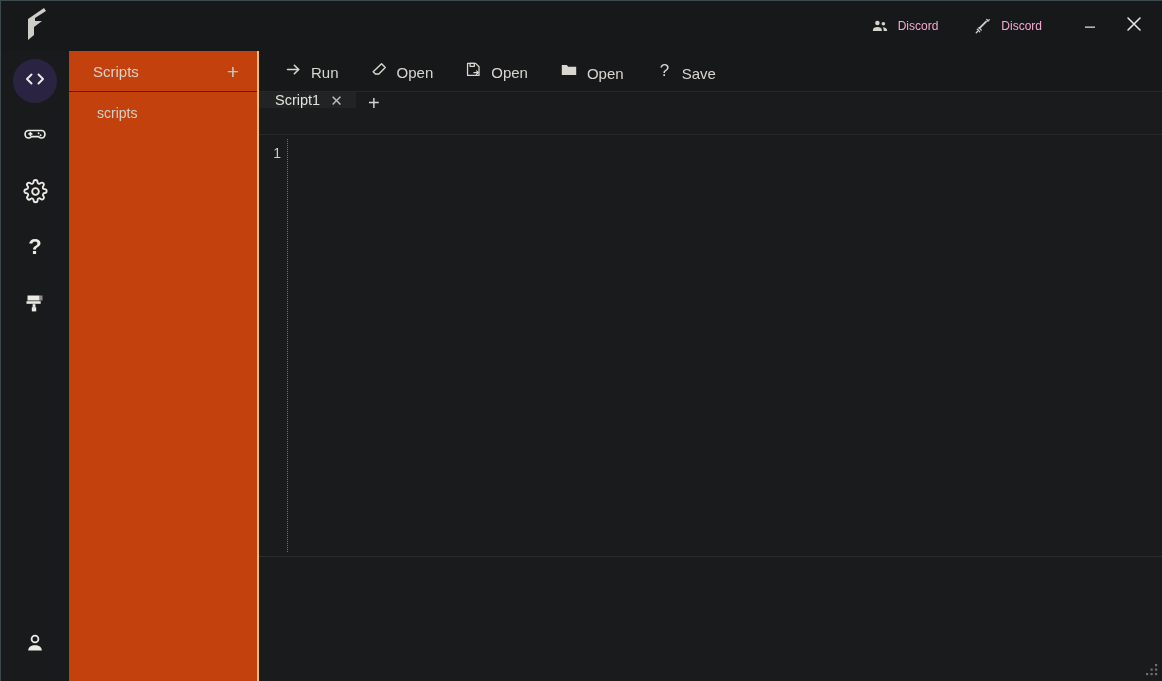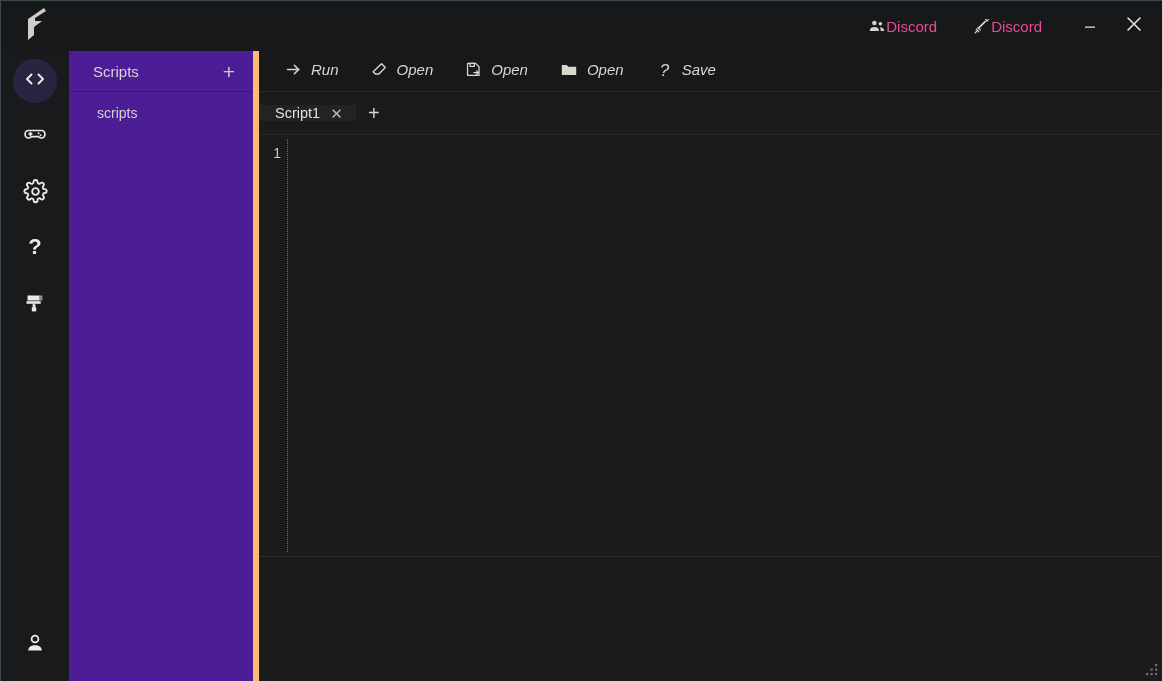--- a/index.html
+++ b/index.html
@@ -26,23 +26,23 @@
     display: flex;
     align-items: center;
     flex: 0 0 50px;
   }
   .logo-box {
     width: 68px; height: 50px;
     display: flex; align-items: center; justify-content: center;
   }
   .titlebar-spacer { flex: 1; }
   .tb-item {
-    display: flex; align-items: center; 
-    color: #ec4899;
-    font-size: 15px;
+    display: flex; align-items: center; gap: 9px;
+    color: #f9a8d4;
+    font-size: 12px;
     padding: 6px 10px;
     margin-right: 16px;
     cursor: default;
     white-space: nowrap;
   }
   .tb-item svg { display: block; }
   .win-btn {
     width: 44px; height: 50px;
     display: flex; align-items: center; justify-content: center;
     color: #e3e1dc;
@@ -67,22 +67,22 @@
     display: flex; align-items: center; justify-content: center;
     color: #e8e6e1;
   }
   .rail-btn.active { background: #2a2442; }
   .rail-bottom { margin-top: auto; margin-bottom: 14px; }
 
   
   .scripts-panel {
     width: 190px;
     flex: 0 0 190px;
-    background: #4c1d95;
-    border-right: 6px solid #fdba74;
+    background: #c2410c;
+    border-right: 2px solid #fdba74;
     display: flex; flex-direction: column;
   }
   .scripts-head {
     height: 41px;
     display: flex; align-items: center;
     padding: 0 14px 0 24px;
     border-bottom: 1px solid #2b2d2f;
     color: #d8d5cf;
     font-size: 15px;
   }
@@ -103,33 +103,32 @@
 
   .toolbar {
     height: 41px;
     flex: 0 0 41px;
     display: flex; align-items: center;
     background: #17181a;
     border-bottom: 1px solid #26282a;
     padding-left: 14px;
   }
   .tool-btn {
-    display: flex; align-items: flex-start; gap: 9px;
+    display: flex; align-items: flex-end; gap: 9px;
     color: #d9d6d0;
     font-size: 15px;
     padding: 5px 12px;
     margin-right: 8px;
     white-space: nowrap;
-    font-style: italic;
   }
 
   .tabbar {
     height: 43px;
     flex: 0 0 43px;
-    display: flex; align-items: center;
+    display: flex; align-items: flex-start;
     background: #1a1b1d;
     border-bottom: 1px solid #26282a;
   }
   .tab {
     display: flex; align-items: center; gap: 10px;
     background: #212325;
     padding: 0 13px 0 16px;
     color: #e3e1dc;
     font-size: 14.5px;
   }

